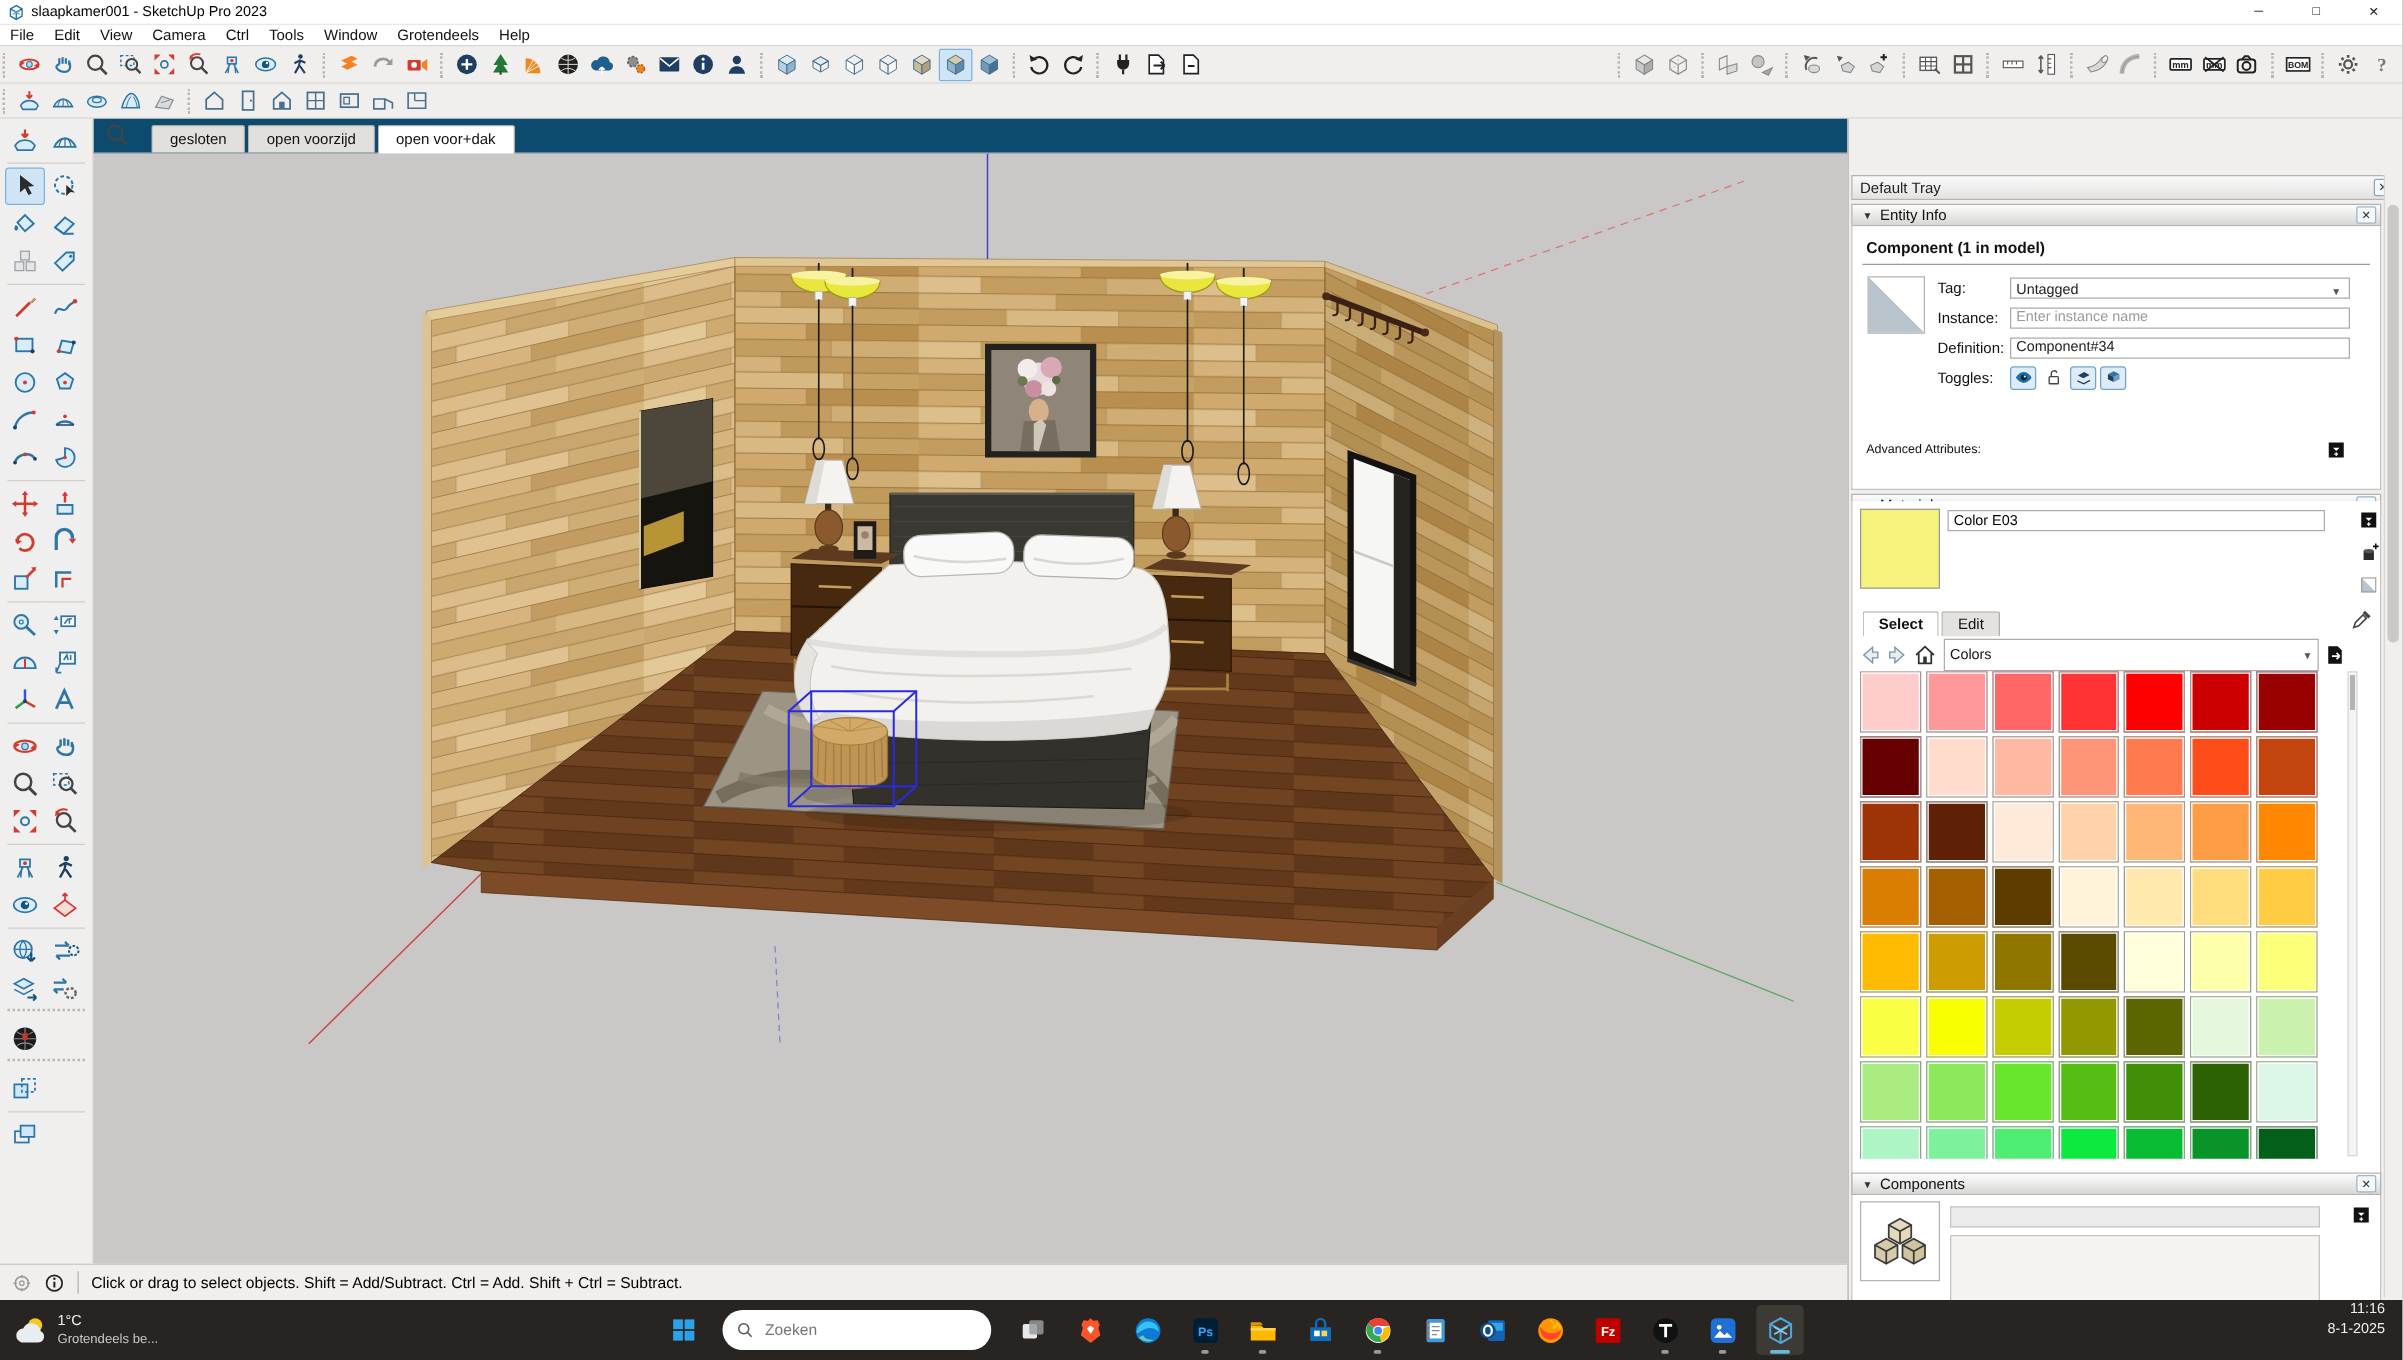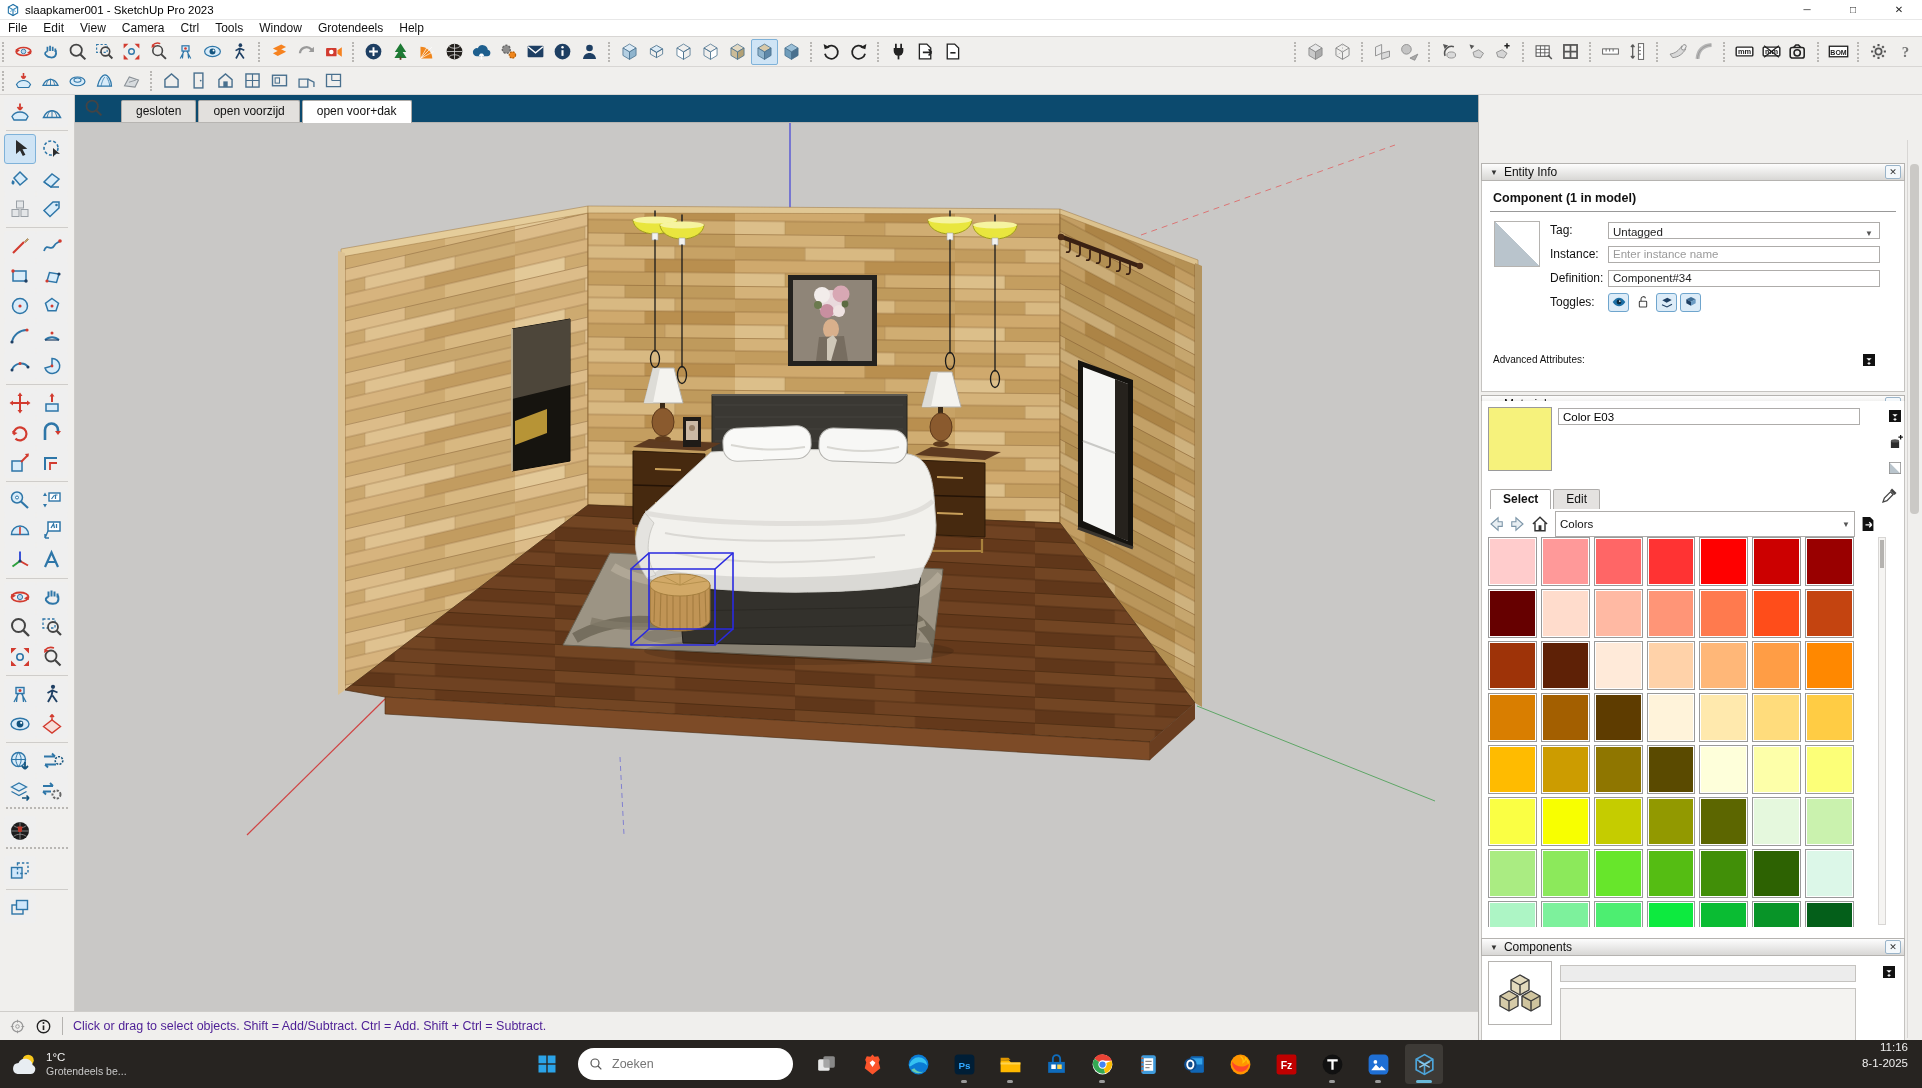--- a/index.html
+++ b/index.html
@@ -36,21 +36,21 @@
 .tab-zoom{width:24px;height:24px;margin:0 14px 1px 8px}
 .scene-tab{padding:3px 14px 4px;font-size:12px;background:#e2e0dd;border:1px solid #aeaca9;border-bottom:none;margin-right:2px;border-radius:2px 2px 0 0}
 .scene-tab.active{background:#fff;position:relative;top:1px;padding-bottom:5px}
 
 .viewport{position:absolute;top:123px;left:75px;width:1403px;height:888px;background:#c9c8c6}
 .viewport svg{position:absolute;left:0;top:0}
 
 .statusbar{position:absolute;top:1011px;left:0;width:1478px;height:29px;background:#f0efed;border-top:1px solid #cfcdca;display:flex;align-items:center}
 .statusbar .ic{width:17px;height:17px;margin-left:9px}
 .status-sep{width:1px;height:18px;background:#b5b3b0;margin:0 10px}
-.status-msg{font-size:12.5px;color:#4c1d95}
+.status-msg{font-size:12.5px;color:#000000}
 
 .tray{position:absolute;left:1478px;top:95px;width:444px;height:945px;background:#f0efed;border-left:1px solid #b5b3b0}
 .tray-titlebar{position:absolute;top:45px;left:2px;width:438px;height:20px;background:linear-gradient(#fafafa,#e4e2e0);border:1px solid #b5b3b0;display:flex;align-items:center}
 .tray-title{font-size:12px;padding-left:6px;color:#222}
 .tray-close{margin-left:auto;margin-right:4px;width:15px;height:14px;border:1px solid #8aa6bd;border-radius:2px;background:#f4f8fb;font-size:9px;line-height:12px;text-align:center;color:#333}
 .sec-h{position:absolute;left:2px;width:424px;height:18px;background:linear-gradient(#fdfdfd,#d8d7d5);border:1px solid #b5b3b0;display:flex;align-items:center;font-size:12px}
 .sec-h .tri{font-size:8px;margin:0 6px 0 8px;color:#333}
 .sec-x{margin-left:auto;margin-right:3px;width:16px;height:14px;border:1px solid #9ab4c9;border-radius:2px;background:#f4f8fb;font-size:9px;line-height:12px;text-align:center;color:#333}
 .sec-body{position:absolute;left:2px;width:424px;background:#fff;border:1px solid #c5c3c0;border-top:none}
 .ei-heading{position:absolute;left:11px;top:10px;font-weight:bold;font-size:12.5px}
@@ -1267,20 +1267,24 @@
   <svg class="ic" viewBox="0 0 24 24">
       <circle cx="12" cy="12" r="8.8" fill="none" stroke="#222" stroke-width="1.9"></circle>
       <path d="M12 10.5v6.5" stroke="#222" stroke-width="2.3"></path>
       <circle cx="12" cy="7" r="1.4" fill="#222"></circle>
     </svg>
   <div class="status-sep"></div>
   <span class="status-msg">Click or drag to select objects. Shift = Add/Subtract. Ctrl = Add. Shift + Ctrl = Subtract.</span>
 </div>
 
 <div class="tray">
+  <div class="tray-titlebar">
+    <span class="tray-title">Default Tray</span>
+    <span class="tray-close">✕</span>
+  </div>
 
   <div class="sec-h" style="top:68px">
     <span class="tri">▼</span>
     <span>Entity Info</span>
     <span class="sec-x">✕</span>
   </div>
   <div class="sec-body" style="top:86px;height:211px">
     <div class="ei-heading">Component (1 in model)</div>
     <div class="ei-rule"></div>
     <div class="ei-thumb"></div>

